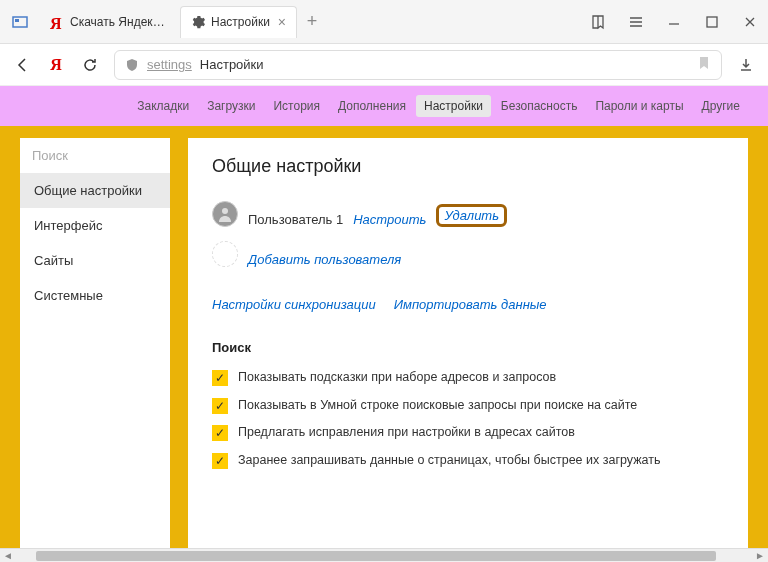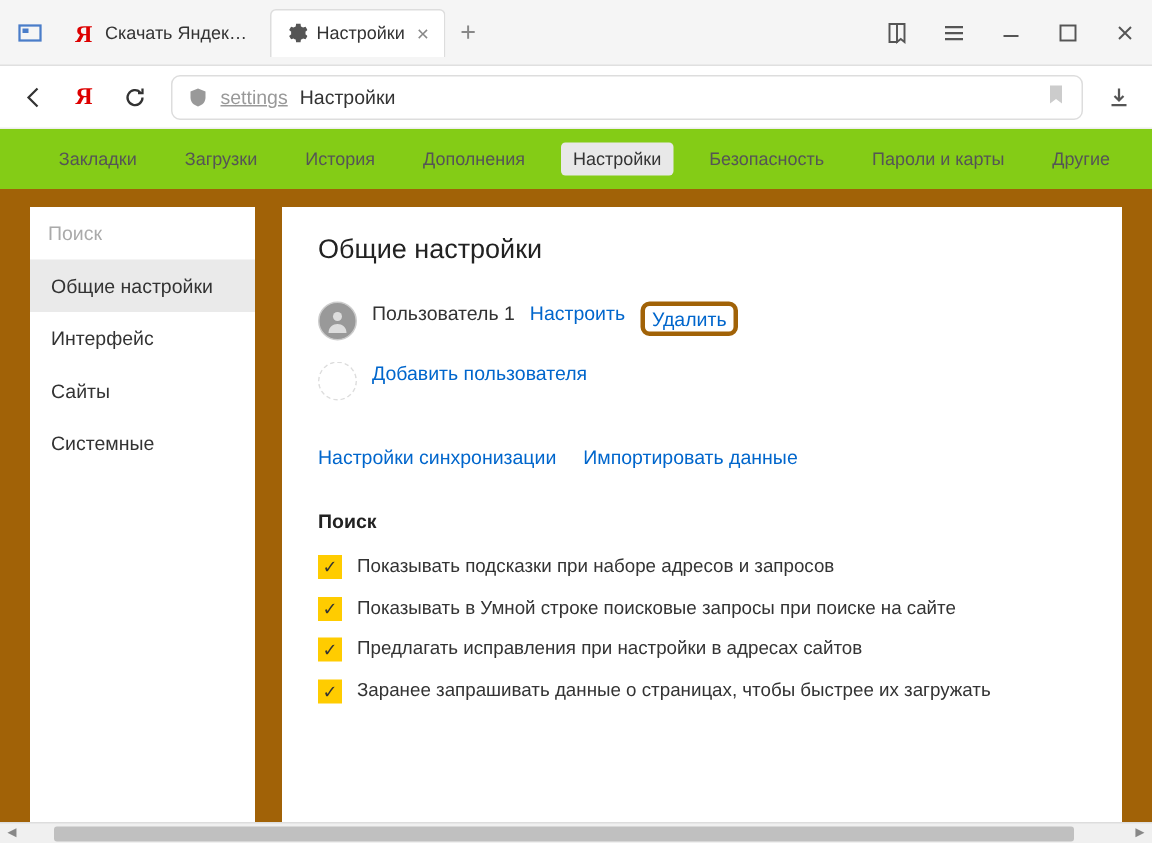--- a/index.html
+++ b/index.html
@@ -18,39 +18,39 @@
 .titlebar-btn { width: 20px; height: 20px; display: flex; align-items: center; justify-content: center; color: #555; cursor: pointer; }
 
 .addressbar { height: 42px; background: #fff; display: flex; align-items: center; padding: 0 12px; gap: 14px; border-bottom: 1px solid #eee; }
 .nav-btn { width: 20px; height: 20px; display: flex; align-items: center; justify-content: center; color: #333; cursor: pointer; }
 .url-box { flex: 1; height: 30px; border: 1px solid #ddd; border-radius: 6px; display: flex; align-items: center; padding: 0 10px; gap: 8px; font-size: 13px; }
 .url-prefix { color: #999; text-decoration: underline; }
 .url-text { color: #333; }
 .url-star { margin-left: auto; color: #bbb; }
 .download-btn { width: 20px; color: #555; }
 
-.navbar { height: 40px; background: #84cc16; display: flex; align-items: center; justify-content: flex-end; padding: 0 20px; gap: 16px; font-size: 12px; color: #555; }
+.navbar { height: 40px; background: #f0abfc; display: flex; align-items: center; justify-content: flex-end; padding: 0 20px; gap: 2px; font-size: 12px; color: #555; }
 .nav-item { cursor: pointer; padding: 4px 8px; }
 .nav-item.active { background: #e8e8e8; border-radius: 3px; color: #333; }
 
-.content { display: flex; height: calc(562px - 44px - 42px - 40px - 14px); background: #a16207; padding: 12px 20px 0 20px; gap: 18px; overflow: hidden; }
+.content { display: flex; height: calc(562px - 44px - 42px - 40px - 14px); background: #eab308; padding: 12px 20px 0 20px; gap: 18px; overflow: hidden; }
 
 .sidebar { width: 150px; background: #fff; display: flex; flex-direction: column; }
 .search-box { padding: 10px 12px; color: #aaa; font-size: 13px; }
 .sidebar-item { padding: 10px 14px; font-size: 13px; color: #333; cursor: pointer; }
 .sidebar-item.active { background: #eaeaea; }
 
 .main { flex: 1; background: #fff; padding: 18px 24px; overflow-y: auto; font-size: 13px; color: #333; }
 .main h1 { font-size: 18px; font-weight: normal; color: #222; margin-bottom: 24px; }
 .main h2 { font-size: 13px; font-weight: bold; color: #222; margin-bottom: 14px; margin-top: 8px; }
-.user-row { display: flex; align-items: flex-start; gap: 10px; margin-bottom: 14px; }
+.user-row { display: flex; align-items: flex-end; gap: 10px; margin-bottom: 14px; }
 .avatar { width: 26px; height: 26px; border-radius: 50%; background: #999; border: 1px solid #ccc; display: flex; align-items: center; justify-content: center; }
 .avatar svg { width: 18px; height: 18px; }
 .add-user-row .avatar { background: #fff; border: 1px dashed #ddd; }
-.link { color: #0066cc; cursor: pointer; }
+.link { color: #0066cc; cursor: pointer; font-style: italic; }
 .highlight-box { border: 3px solid #a16207; border-radius: 6px; padding: 1px 5px; }
 .section-gap { height: 16px; }
 .sync-links { display: flex; gap: 18px; margin-bottom: 4px; }
 .check-row { display: flex; align-items: flex-start; gap: 10px; margin-bottom: 10px; }
 .checkbox { width: 16px; height: 16px; background: #ffcc00; display: flex; align-items: center; justify-content: center; color: #333; font-size: 12px; flex-shrink: 0; margin-top: 1px; }
 .check-label { font-size: 12.5px; line-height: 1.4; }
 
 .scrollbar-h { position: absolute; bottom: 0; left: 0; right: 0; height: 14px; background: #f0f0f0; border-top: 1px solid #ddd; display: flex; align-items: center; }
 .scrollbar-thumb { height: 10px; background: #c0c0c0; border-radius: 2px; margin-left: 20px; width: 680px; }
 .scrollbar-arrow { width: 16px; text-align: center; color: #888; font-size: 10px; }

